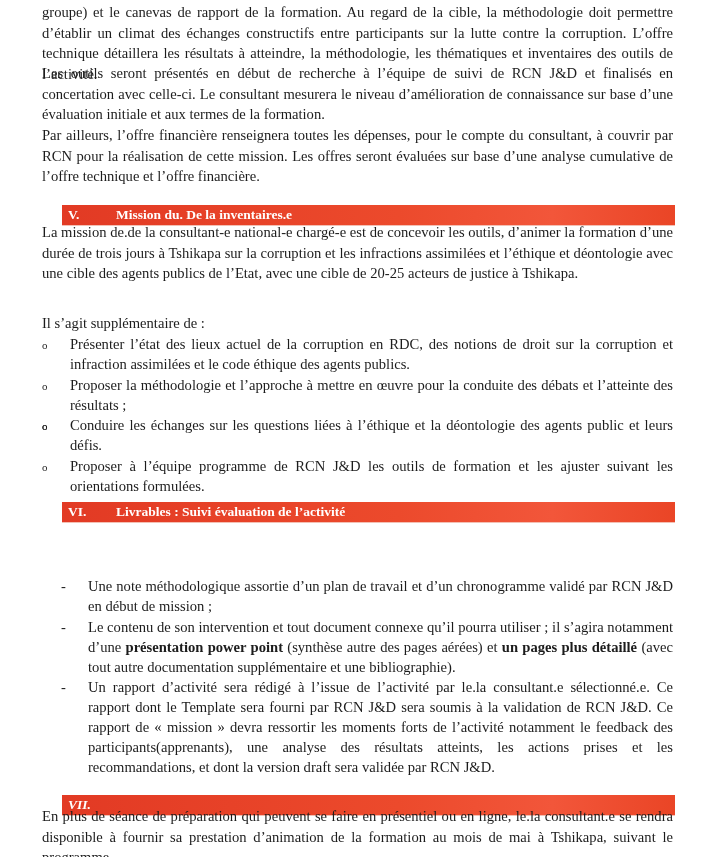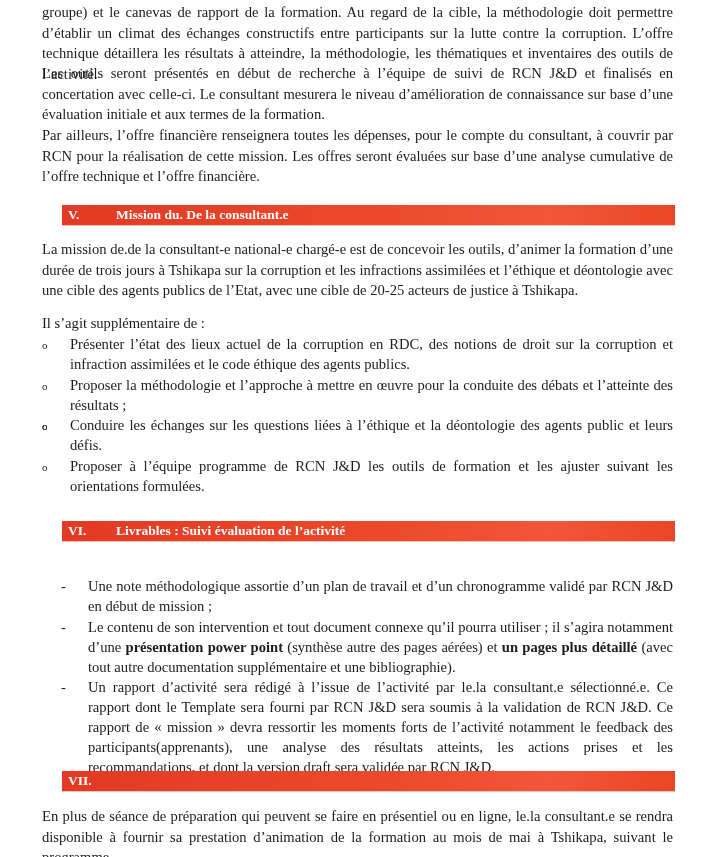--- a/index.html
+++ b/index.html
@@ -32,23 +32,23 @@
 <body>
 
 <div class="page">
 
   <p class="txt" style="top:2px;">groupe) et le canevas de rapport de la formation. Au regard de la cible, la méthodologie doit permettre d’établir un climat des échanges constructifs entre participants sur la lutte contre la corruption. L’offre technique détaillera les résultats à atteindre, la méthodologie, les thématiques et inventaires des outils de l’activité.</p>
   <p class="txt" style="top:63px;">Les outils seront présentés en début de recherche à l’équipe de suivi de RCN J&amp;D et finalisés en concertation avec celle-ci. Le consultant mesurera le niveau d’amélioration de connaissance sur base d’une évaluation initiale et aux termes de la formation.</p>
   <p class="txt" style="top:125px;">Par ailleurs, l’offre financière renseignera toutes les dépenses, pour le compte du consultant, à couvrir par RCN pour la réalisation de cette mission. Les offres seront évaluées sur base d’une analyse cumulative de l’offre technique et l’offre financière.</p>
 
   <div class="bar" style="top:205px;">
     <span class="num">V.</span>
-    <span class="title">Mission du. De la consultant.e</span>
+    <span class="title">Mission du. De la inventaires.e</span>
   </div>
-  <p class="txt" style="top:239px;">La mission de.de la consultant-e national-e chargé-e est de concevoir les outils, d’animer la formation d’une durée de trois jours à Tshikapa sur la corruption et les infractions assimilées et l’éthique et déontologie avec une cible des agents publics de l’Etat, avec une cible de 20-25 acteurs de justice à Tshikapa.</p>
+  <p class="txt" style="top:222px;">La mission de.de la consultant-e national-e chargé-e est de concevoir les outils, d’animer la formation d’une durée de trois jours à Tshikapa sur la corruption et les infractions assimilées et l’éthique et déontologie avec une cible des agents publics de l’Etat, avec une cible de 20-25 acteurs de justice à Tshikapa.</p>
   <p class="txt left" style="top:313px;">Il s’agit supplémentaire de :</p>
 
   <ul class="list olist" style="top:334px;">
     <li>
       <span class="marker">o</span>
       <span>Présenter l’état des lieux actuel de la corruption en RDC, des notions de droit sur la corruption et infraction assimilées et le code éthique des agents publics.</span>
     </li>
     <li>
       <span class="marker">o</span>
       <span>Proposer la méthodologie et l’approche à mettre en œuvre pour la conduite des débats et l’atteinte des résultats ;</span>
@@ -59,38 +59,38 @@
     <li>
       <span class="marker">o</span>
       <span>Conduire les échanges sur les questions liées à l’éthique et la déontologie des agents public et leurs défis.</span>
     </li>
     <li>
       <span class="marker">o</span>
       <span>Proposer à l’équipe programme de RCN J&amp;D les outils de formation et les ajuster suivant les orientations formulées.</span>
     </li>
   </ul>
 
-  <div class="bar" style="top:521px;">
+  <div class="bar" style="top:502px;">
     <span class="num">VI.</span>
     <span class="title">Livrables : Suivi évaluation de l’activité</span>
   </div>
 
   <ul class="list dlist" style="top:576px;">
     <li>
       <span class="marker">-</span>
       <span>Une note méthodologique assortie d’un plan de travail et d’un chronogramme validé par RCN J&amp;D en début de mission ;</span>
     </li>
     <li>
       <span class="marker">-</span>
       <span>Le contenu de son intervention et tout document connexe qu’il pourra utiliser ; il s’agira notamment d’une </span><b>présentation power point</b><span> (synthèse autre des pages aérées) et </span><b>un pages plus détaillé</b><span> (avec tout autre documentation supplémentaire et une bibliographie).</span>
     </li>
     <li>
       <span class="marker">-</span>
       <span>Un rapport d’activité sera rédigé à l’issue de l’activité par le.la consultant.e sélectionné.e.  Ce rapport dont le Template sera fourni par RCN J&amp;D sera soumis à la validation de RCN J&amp;D. Ce rapport de « mission » devra ressortir les moments forts de l’activité notamment le feedback des participants(apprenants), une analyse des résultats atteints, les actions prises et les recommandations, et dont la version draft sera validée par RCN J&amp;D.</span>
     </li>
   </ul>
 
-  <div class="bar" style="top:771px;">
+  <div class="bar" style="top:795px;font-style:italic;">
     <span class="num">VII.</span>
   </div>
   <p class="txt" style="top:806px;">En plus de séance de préparation qui peuvent se faire en présentiel ou en ligne, le.la consultant.e se rendra disponible à fournir sa prestation d’animation de la formation au mois de mai  à Tshikapa, suivant le programme</p>
 
 </div>
 
 </body></html>

